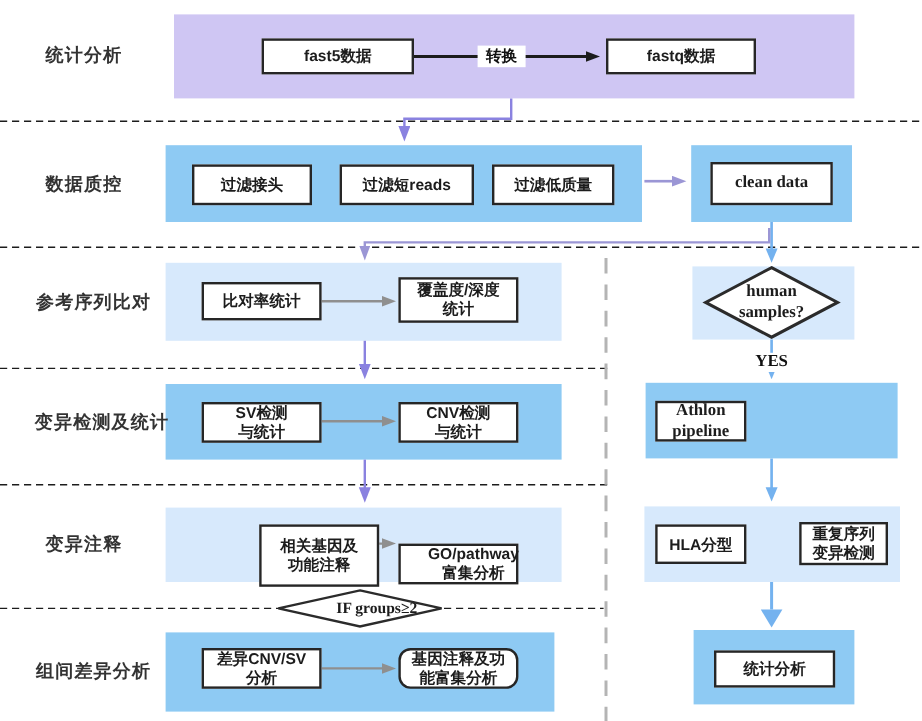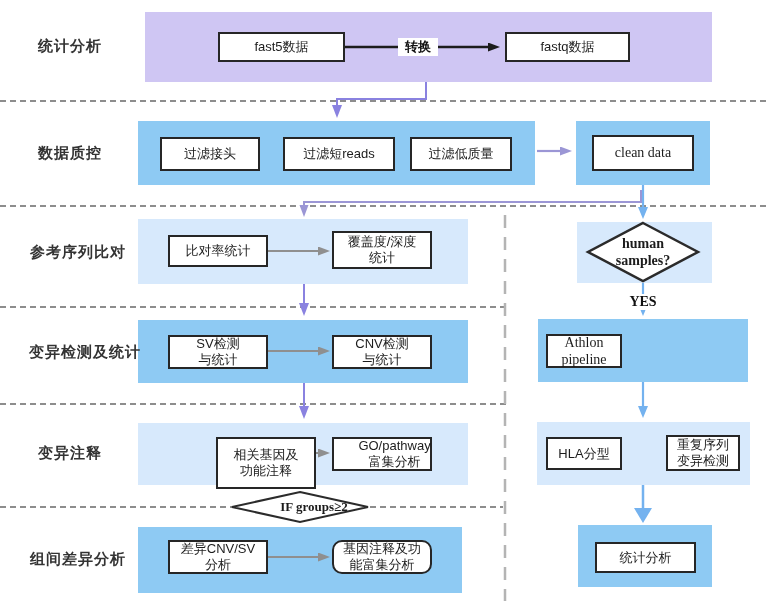--- a/index.html
+++ b/index.html
@@ -8,21 +8,21 @@
     font-family:"Liberation Sans",sans-serif;
   }
   .band{position:absolute;}
   .band.purple{background:#cfc6f3;}
   .band.blue{background:#8ecaf3;}
   .band.light{background:#d7e9fc;}
   svg.overlay{position:absolute;left:0;top:0;pointer-events:none;}
   .wbox{
     position:absolute;background:#ffffff;border:2px solid #262626;
     display:flex;align-items:center;justify-content:center;text-align:center;
-    font-size:13px;font-weight:normal;color:#1c1c1c;line-height:1.22;
+    font-size:13px;font-weight:bold;color:#1c1c1c;line-height:1.22;
     white-space:pre-line;box-sizing:border-box;
   }
   .wbox.serif{font-family:"Liberation Serif",serif;font-size:14px;}
   .rlabel{
     position:absolute;text-align:center;font-size:15px;font-weight:bold;color:#333333;
     letter-spacing:1px;white-space:nowrap;
   }
   .dtext{
     position:absolute;display:flex;align-items:center;justify-content:center;text-align:center;
     font-family:"Liberation Serif",serif;font-weight:bold;color:#1c1c1c;
@@ -125,21 +125,21 @@
   <div class="wbox" style="left:332px;top:231px;width:100px;height:38px;">覆盖度/深度
 统计</div>
 
   <div class="wbox" style="left:168px;top:335px;width:100px;height:34px;">SV检测
 与统计</div>
   <div class="wbox" style="left:332px;top:335px;width:100px;height:34px;">CNV检测
 与统计</div>
 
   <div class="wbox" style="left:168px;top:437px;width:100px;height:52px;margin-left:48px;">相关基因及
 功能注释</div>
-  <div class="wbox" style="left:332px;top:437px;width:100px;height:34px;padding-left:25px;">GO/pathway
+  <div class="wbox" style="left:332px;top:453px;width:100px;height:34px;padding-left:25px;">GO/pathway
 富集分析</div>
 
   <div class="wbox" style="left:168px;top:540px;width:100px;height:34px;">差异CNV/SV
 分析</div>
   <div class="wbox" style="left:332px;top:540px;width:100px;height:34px;border-radius:10px;">基因注释及功
 能富集分析</div>
 
   <div class="dtext" style="left:588px;top:226px;width:110px;height:52px;font-size:14px;">human
 samples?</div>
   <div class="chip serif" style="left:627px;top:294px;width:32px;height:16px;">YES</div>

